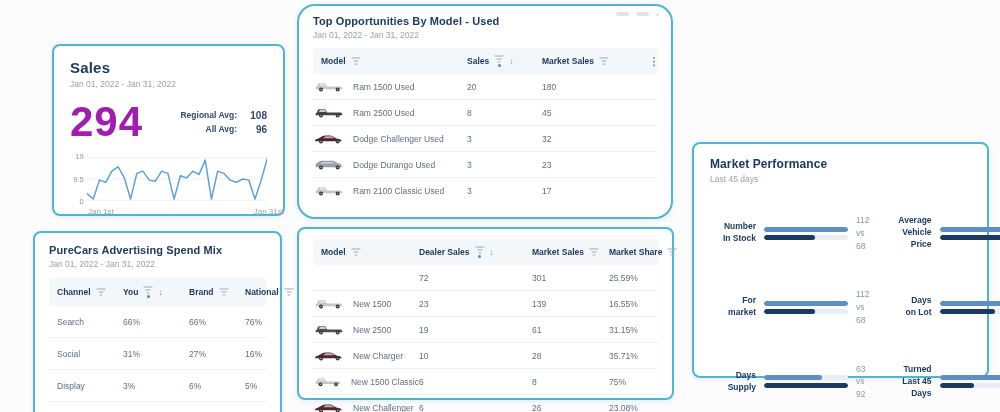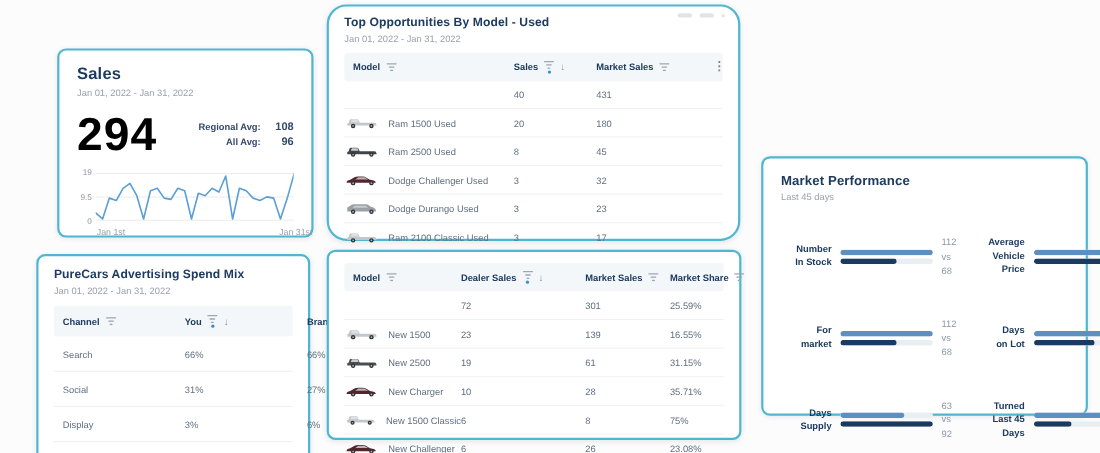--- a/index.html
+++ b/index.html
@@ -11,21 +11,21 @@
   .card-spend{left:33px;top:231px;width:249px;height:208px;padding:11px 14px;}
   .card-modelshare{left:297px;top:227px;width:377px;height:173px;padding:8px 14px;}
   .card-perf{left:692px;top:142px;width:297px;height:236px;padding:13px 16px;}
 
   .title-lg{font-size:15px;font-weight:bold;color:#1d3b60;letter-spacing:.2px;}
   .title-md{font-size:11px;font-weight:bold;color:#1d3b60;letter-spacing:.1px;}
   .subtitle{font-size:8.5px;color:#98a1ad;margin-top:3px;}
 
   
   .bignum-row{display:flex;justify-content:space-between;align-items:center;margin-top:12px;}
-  .bignum{font-size:42px;font-weight:800;color:#000000;line-height:1;letter-spacing:1px;}
+  .bignum{font-size:42px;font-weight:800;color:#a21caf;line-height:1;letter-spacing:1px;}
   .avgs{display:grid;grid-template-columns:auto 26px;column-gap:4px;row-gap:3px;}
   .avg-label{font-size:8.5px;color:#33496b;text-align:right;font-weight:bold;}
   .avg-val{font-size:10px;color:#33496b;text-align:right;font-weight:bold;}
   .spark-wrap{display:flex;margin-top:12px;}
   .yaxis{position:relative;width:18px;height:48px;}
   .yaxis span{position:absolute;right:3px;font-size:7.5px;color:#8b94a3;}
   .yt0{top:-3px;} .yt1{top:20px;} .yt2{top:42px;}
   .xlabels{display:flex;justify-content:space-between;margin-left:18px;width:196px;
            font-size:8px;color:#98a1ad;margin-top:4px;}
 
@@ -45,21 +45,21 @@
 
   .t1-grid{grid-template-columns:154px 75px 105px 14px;}
   .card-topops .thead{height:26px;margin-top:8px;}
   .card-topops .trow{height:25px;}
   .card-topops .trow-total{height:24px;}
 
   .t2-grid{grid-template-columns:106px 113px 77px 53px;}
   .card-modelshare .thead{height:26px;margin-top:2px;}
   .card-modelshare .trow{height:25px;}
 
-  .spend-grid{grid-template-columns:66px 66px 56px 1fr;padding:0 8px;gap:45px;}
+  .spend-grid{grid-template-columns:66px 66px 56px 1fr;padding:0 8px;}
   .card-spend .thead{height:28px;margin-top:9px;}
   .card-spend .trow{height:31px;padding:0 8px;}
 
   
   .metrics{display:grid;grid-template-columns:1fr 1fr;column-gap:16px;row-gap:36px;margin-top:30px;}
   .metric{display:grid;grid-template-columns:46px 84px 1fr;column-gap:8px;align-items:center;}
   .metric-label{font-size:8.5px;font-weight:bold;color:#1d3b60;text-align:right;
                 white-space:pre-line;line-height:1.4;}
   .bars{display:flex;flex-direction:column;gap:3px;}
   .track{width:100%;height:5px;border-radius:3px;background:#e9eef2;overflow:hidden;}
@@ -138,26 +138,20 @@
       <div class="hcell">
         <span>Market Sales</span>
         <span class="fwrap">
             <svg class="funnel" width="10" height="8" viewBox="0 0 10 8">
               <path d="M1 1h8M3 4h4M4.2 7h1.6" stroke="#9aa7b5" stroke-width="1.2" fill="none" stroke-linecap="round"></path>
             </svg>
           </span>
       </div>
       <div class="kebab">⋮</div>
     </div>
-    <div class="trow trow-total t1-grid">
-      <div></div>
-      <div>40</div>
-      <div>431</div>
-      <div></div>
-    </div>
     <div id="topops-rows">
         <div class="trow t1-grid">
           <div class="mcell">
             <svg width="32" height="13" viewBox="0 0 48 18">
               <path d="M4 13 v-3 l2-1 1.2-3.8 q.3-1 1.5-1 h9 q1.1 0 1.5 1 L21 9 h20 q2 0 2.6 2 l.4 1.5 v.5 H4z" fill="#c3c7cb"></path>
               <path d="M9 8.4 l1-3 q.2-.6 .9-.6 h6.6 q.7 0 .9 .6 l1 3z" fill="#dfe6ec" opacity=".85"></path>
               <circle cx="12" cy="13.5" r="3" fill="#2f3338"></circle>
               <circle cx="12" cy="13.5" r="1.2" fill="#aab2ba"></circle>
               <circle cx="37" cy="13.5" r="3" fill="#2f3338"></circle>
               <circle cx="37" cy="13.5" r="1.2" fill="#aab2ba"></circle>

